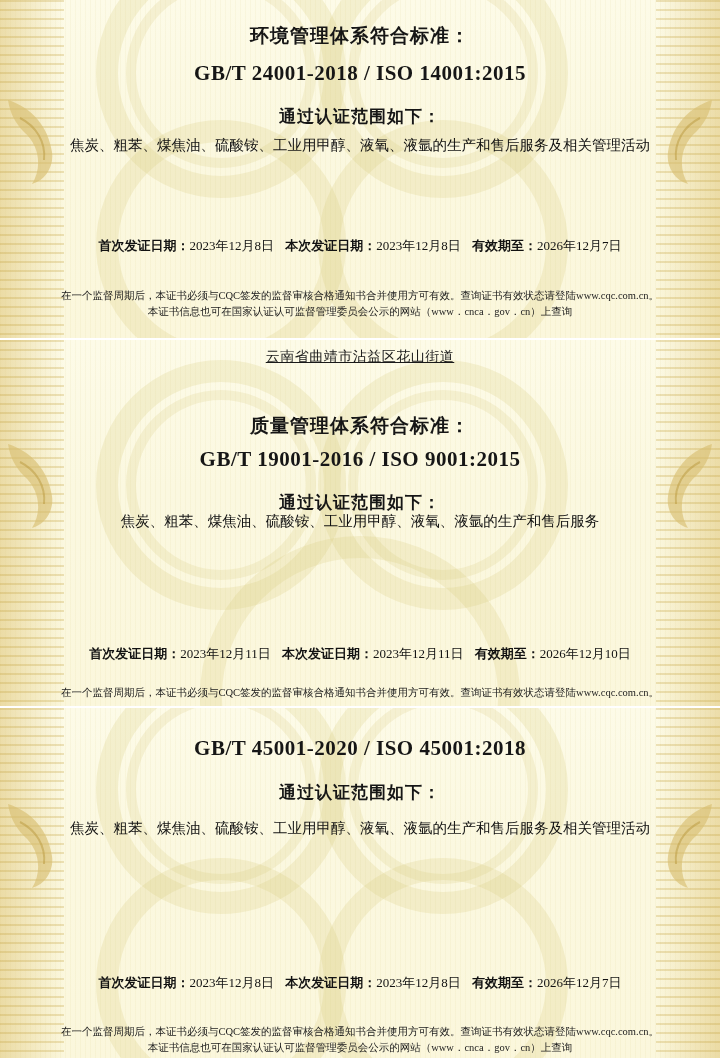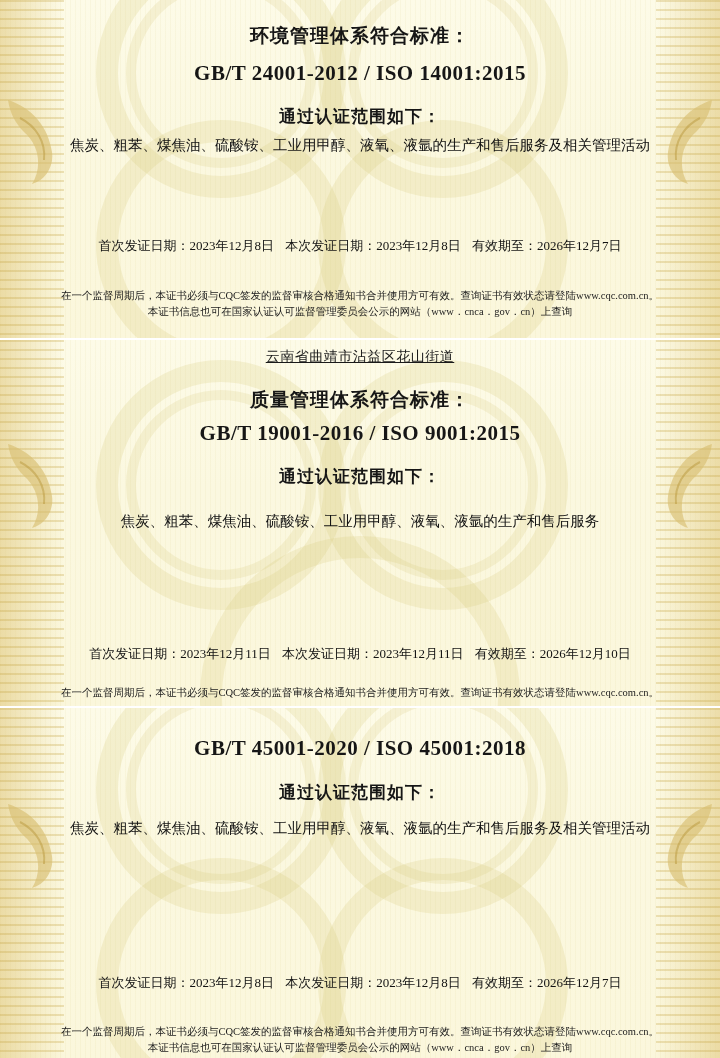--- a/index.html
+++ b/index.html
@@ -134,21 +134,21 @@
 
   .dates {
     position: absolute;
     left: 64px;
     right: 64px;
     text-align: center;
     font-size: 13px;
     color: #121212;
     white-space: nowrap;
   }
-  .dates .lbl { font-weight: normal; }
+  .dates .lbl { font-weight: bold; }
   .dates .val { font-weight: normal; font-family: Liberation Serif, serif; }
   .dates .seg { display: inline-block; margin: 0 4px; }
 
   .fineprint {
     position: absolute;
     left: 56px;
     right: 56px;
     text-align: center;
     font-size: 10.5px;
     line-height: 1.55;
@@ -187,21 +187,21 @@
       <path d="M6 4 C30 12 46 30 50 56 C52 70 44 84 30 88 C40 72 38 50 22 36 C14 28 8 18 6 4 Z" fill="#d8bf72" opacity="0.75"></path>
       <path d="M18 22 C34 30 44 46 42 64" stroke="#c0a14a" stroke-width="2" fill="none" opacity="0.8"></path>
     </svg>
     <svg class="corner-flourish" style="right:2px; top:96px; transform:scaleX(-1);" viewBox="0 0 58 92">
       <path d="M6 4 C30 12 46 30 50 56 C52 70 44 84 30 88 C40 72 38 50 22 36 C14 28 8 18 6 4 Z" fill="#d8bf72" opacity="0.75"></path>
       <path d="M18 22 C34 30 44 46 42 64" stroke="#c0a14a" stroke-width="2" fill="none" opacity="0.8"></path>
     </svg>
 
     <div class="content" style="top:22px;">
       <div class="title-line">环境管理体系符合标准：</div>
-      <div class="std-line" style="margin-top:6px;">GB/T 24001-2012 / ISO 14001:2015</div>
+      <div class="std-line" style="margin-top:6px;">GB/T 24001-2018 / ISO 14001:2015</div>
       <div class="scope-label" style="margin-top:12px;">通过认证范围如下：</div>
     </div>
 
     <div class="content" style="top:133px;">
       <div class="scope-text">焦炭、粗苯、煤焦油、硫酸铵、工业用甲醇、液氧、液氩的生产和售后服务及相关管理活动</div>
     </div>
 
     <div class="dates" style="top:237px;">
       <span class="seg"><span class="lbl">首次发证日期：</span><span class="val">2023年12月8日</span></span>
       <span class="seg"><span class="lbl">本次发证日期：</span><span class="val">2023年12月8日</span></span>
@@ -233,21 +233,21 @@
     </svg>
     <svg class="corner-flourish" style="right:2px; top:100px; transform:scaleX(-1);" viewBox="0 0 58 92">
       <path d="M6 4 C30 12 46 30 50 56 C52 70 44 84 30 88 C40 72 38 50 22 36 C14 28 8 18 6 4 Z" fill="#d8bf72" opacity="0.75"></path>
       <path d="M18 22 C34 30 44 46 42 64" stroke="#c0a14a" stroke-width="2" fill="none" opacity="0.8"></path>
     </svg>
 
     <div class="content" style="top:8px;">
       <div class="addr-line">云南省曲靖市沾益区花山街道</div>
     </div>
 
-    <div class="content" style="top:46px;">
+    <div class="content" style="top:72px;">
       <div class="title-line">质量管理体系符合标准：</div>
       <div class="std-line" style="margin-top:2px;">GB/T 19001-2016 / ISO 9001:2015</div>
       <div class="scope-label" style="margin-top:12px;">通过认证范围如下：</div>
     </div>
 
     <div class="content" style="top:170px;font-family:Liberation Mono, monospace;">
       <div class="scope-text">焦炭、粗苯、煤焦油、硫酸铵、工业用甲醇、液氧、液氩的生产和售后服务</div>
     </div>
 
     <div class="dates" style="top:305px;">

